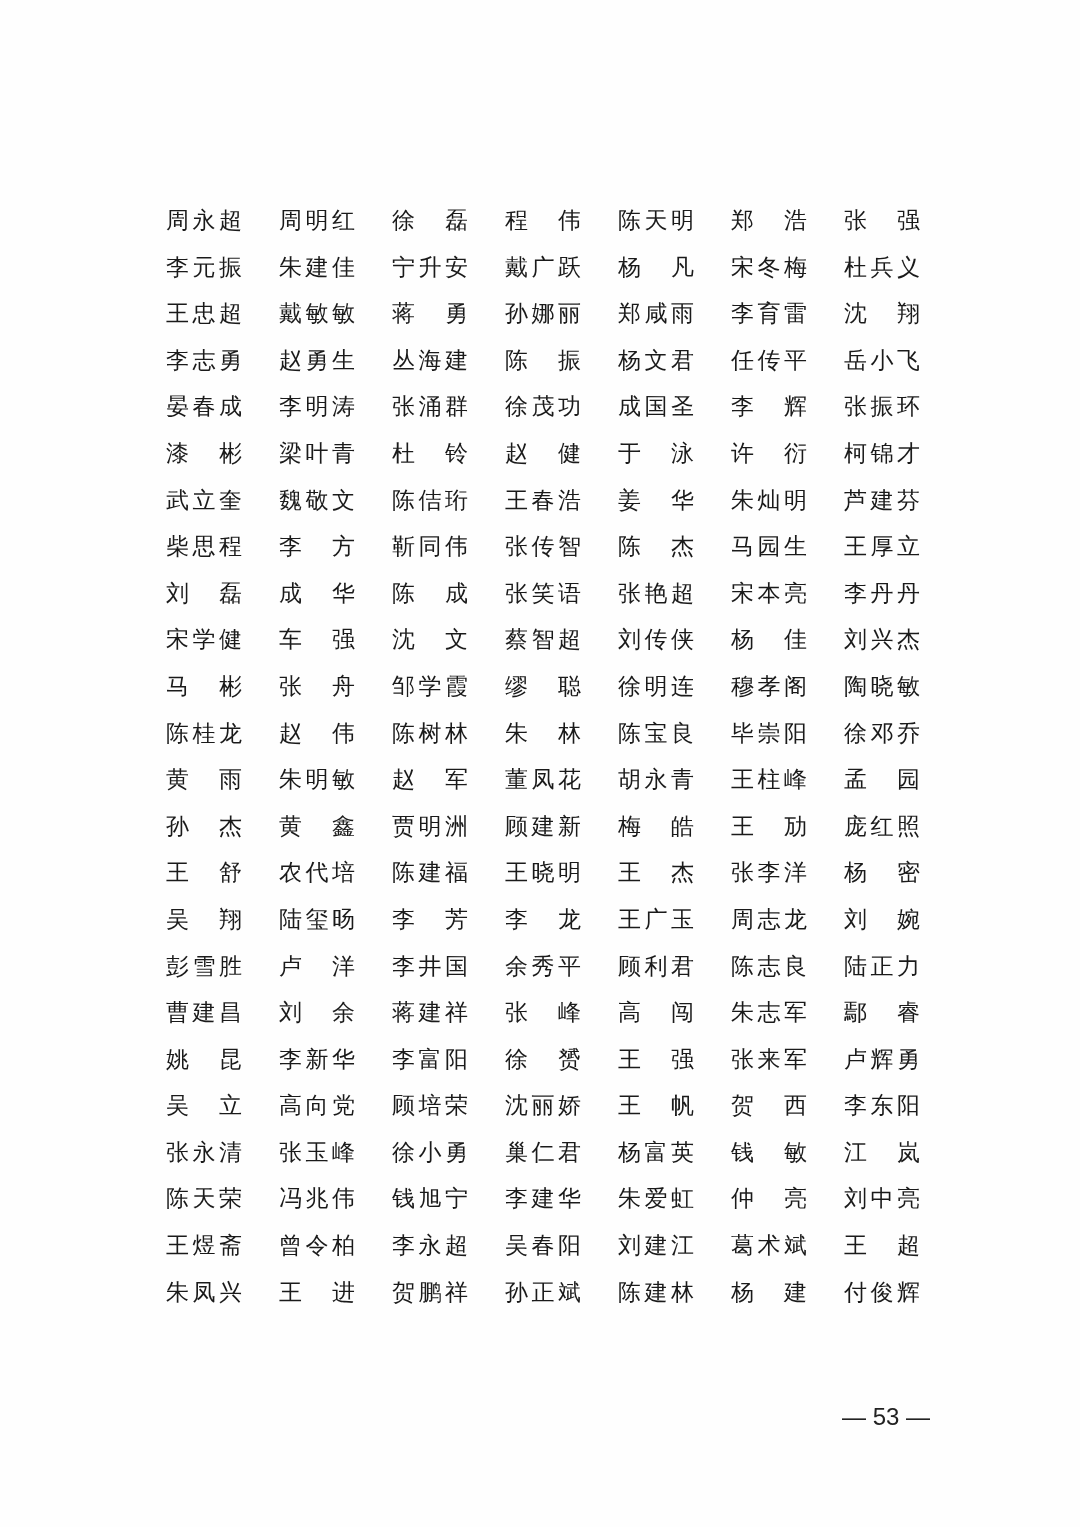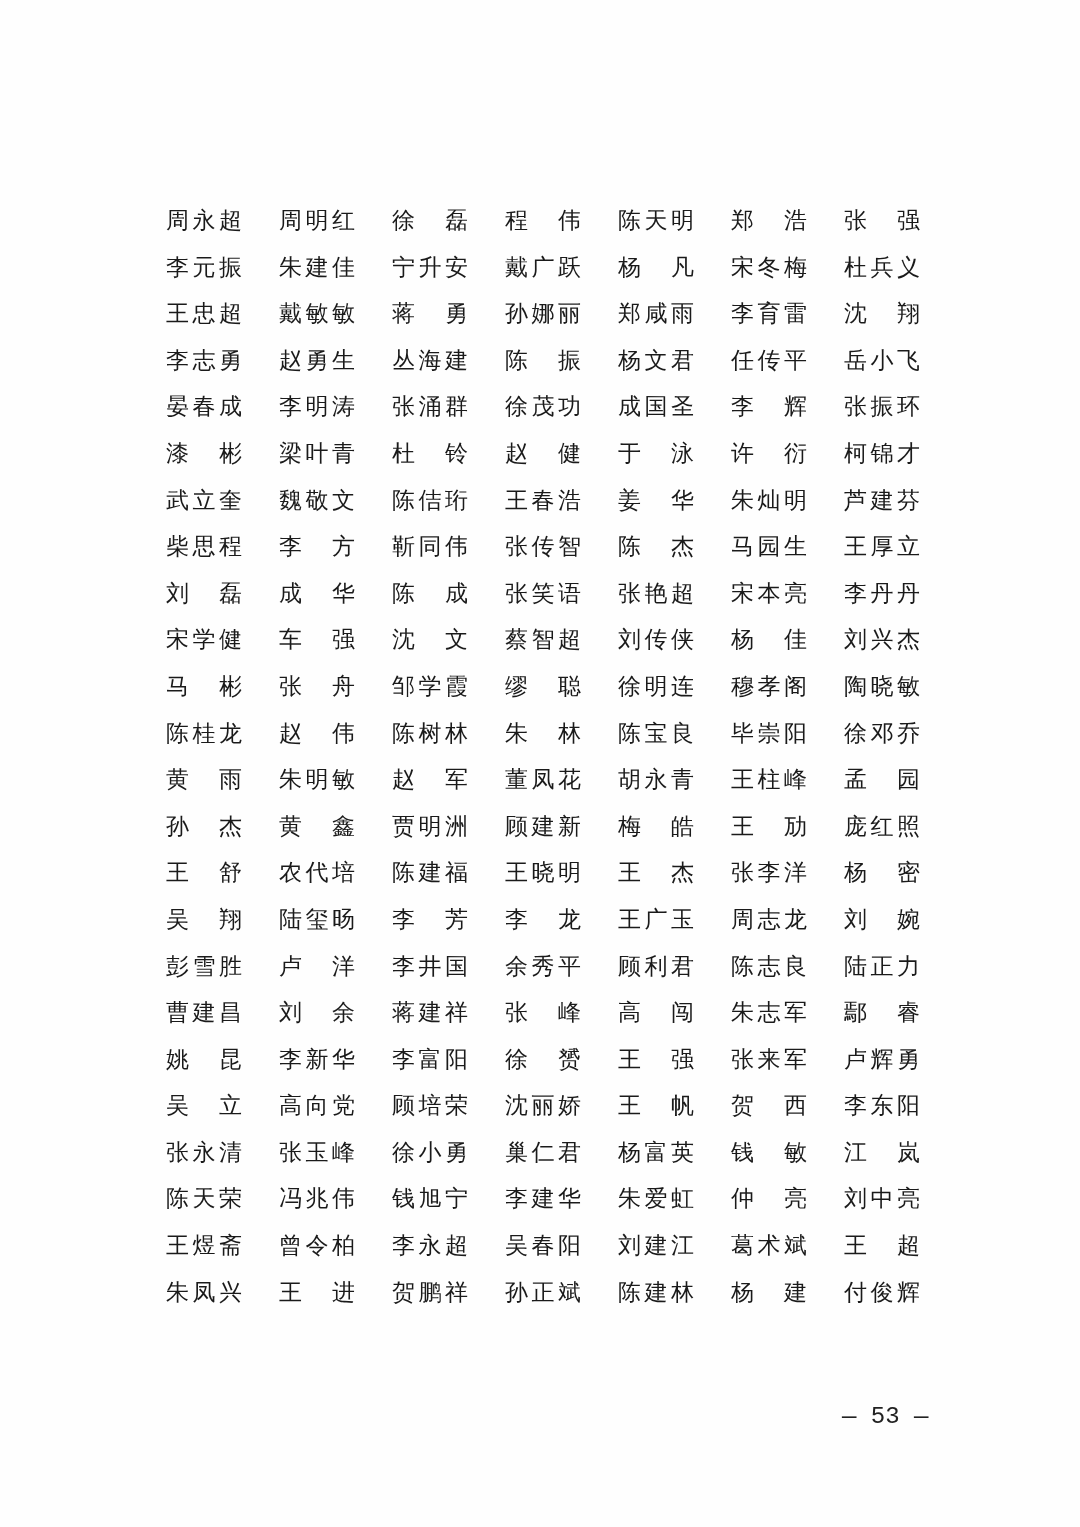--- a/index.html
+++ b/index.html
@@ -2,21 +2,21 @@
 <html><head>
   <meta charset="utf-8">
   <style>
     html, body { margin: 0; padding: 0; background: #ffffff; }
     body { width: 1080px; height: 1527px; position: relative; overflow: hidden; font-family: "DejaVu Serif", "Liberation Serif", serif; color: #1a1a1a; }
     .page { position: absolute; left: 0; top: 0; width: 1080px; height: 1527px; background: #fefefe; }
     .name-grid { position: absolute; left: 166px; top: 197px; display: grid; grid-template-columns: repeat(7, 113px); grid-auto-rows: 46.6px; }
     .name-cell { font-size: 23px; line-height: 46.6px; height: 46.6px; width: 76px; white-space: nowrap; display: flex; justify-content: space-between; align-items: center; }
     .name-cell.three { justify-content: space-between; }
     .name-cell span { display: inline-block; }
-    .page-number { position: absolute; left: 842px; top: 1403px; font-size: 24px; font-family: Liberation Mono, monospace; letter-spacing: 0; color: #222; }
+    .page-number { position: absolute; left: 842px; top: 1403px; font-size: 24px; font-family: Liberation Sans, sans-serif; letter-spacing: 0; color: #222; }
   </style>
 </head>
 <body>
 
 <div class="page">
   <div class="name-grid" id="name-grid">
       <div class="name-cell three">
         <span>周</span>
         <span>永</span>
         <span>超</span>

